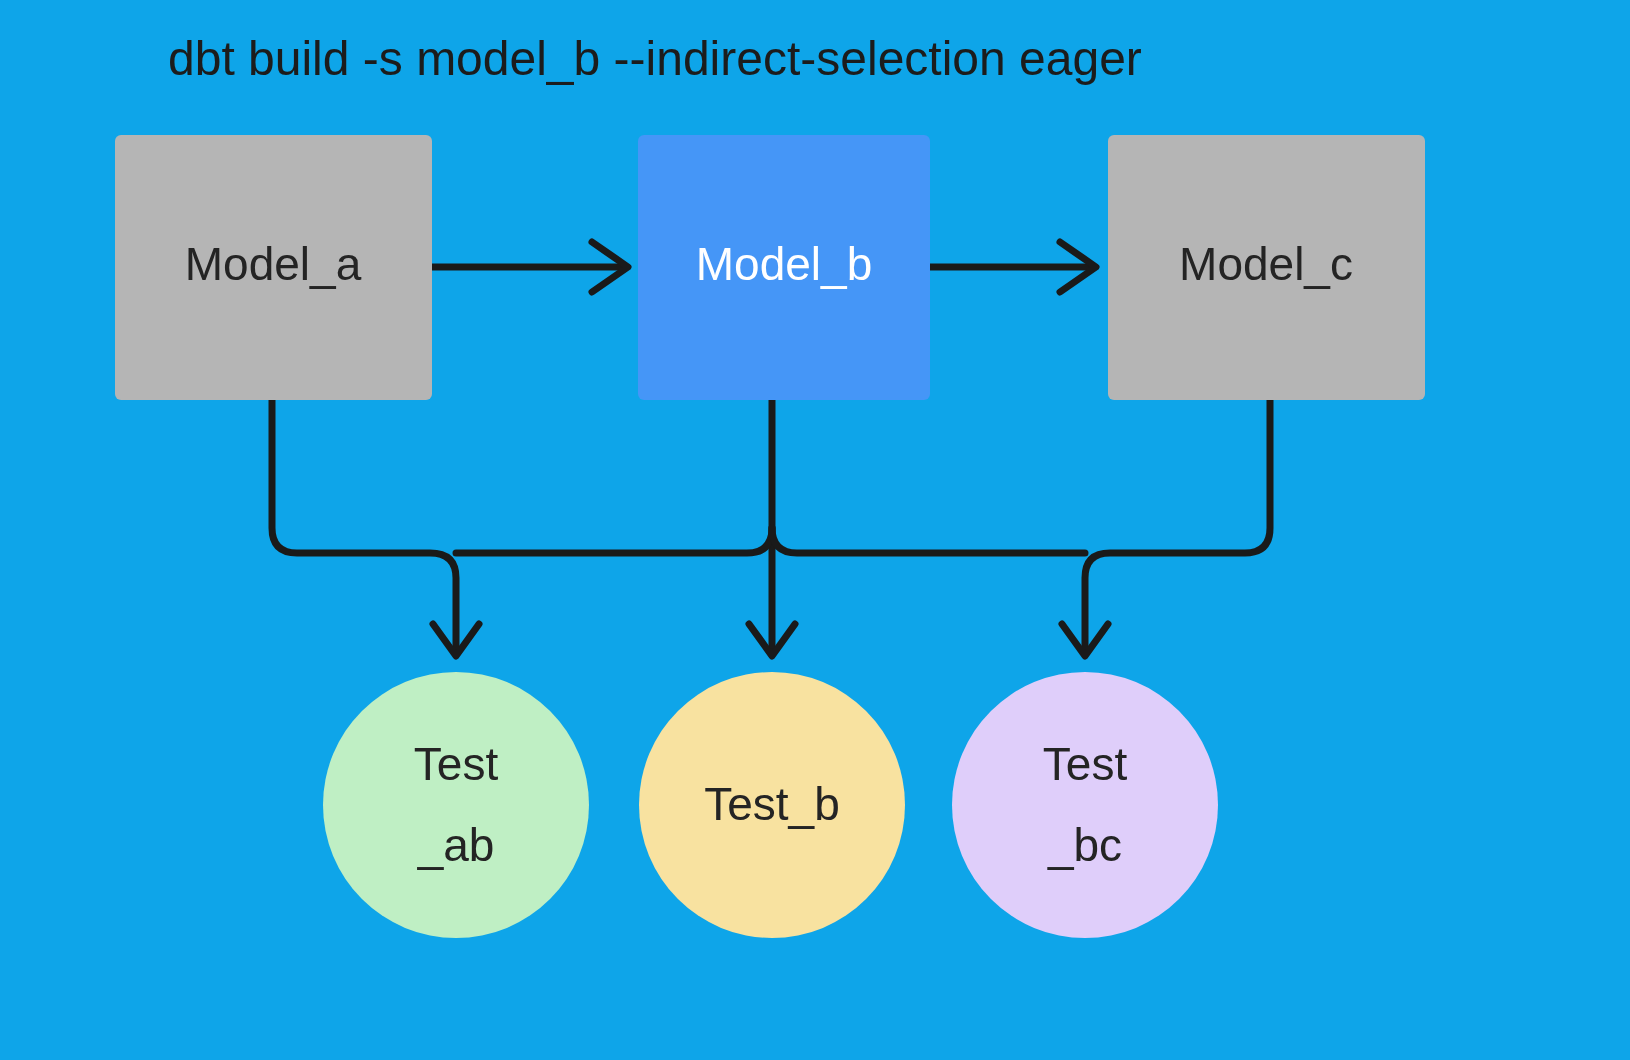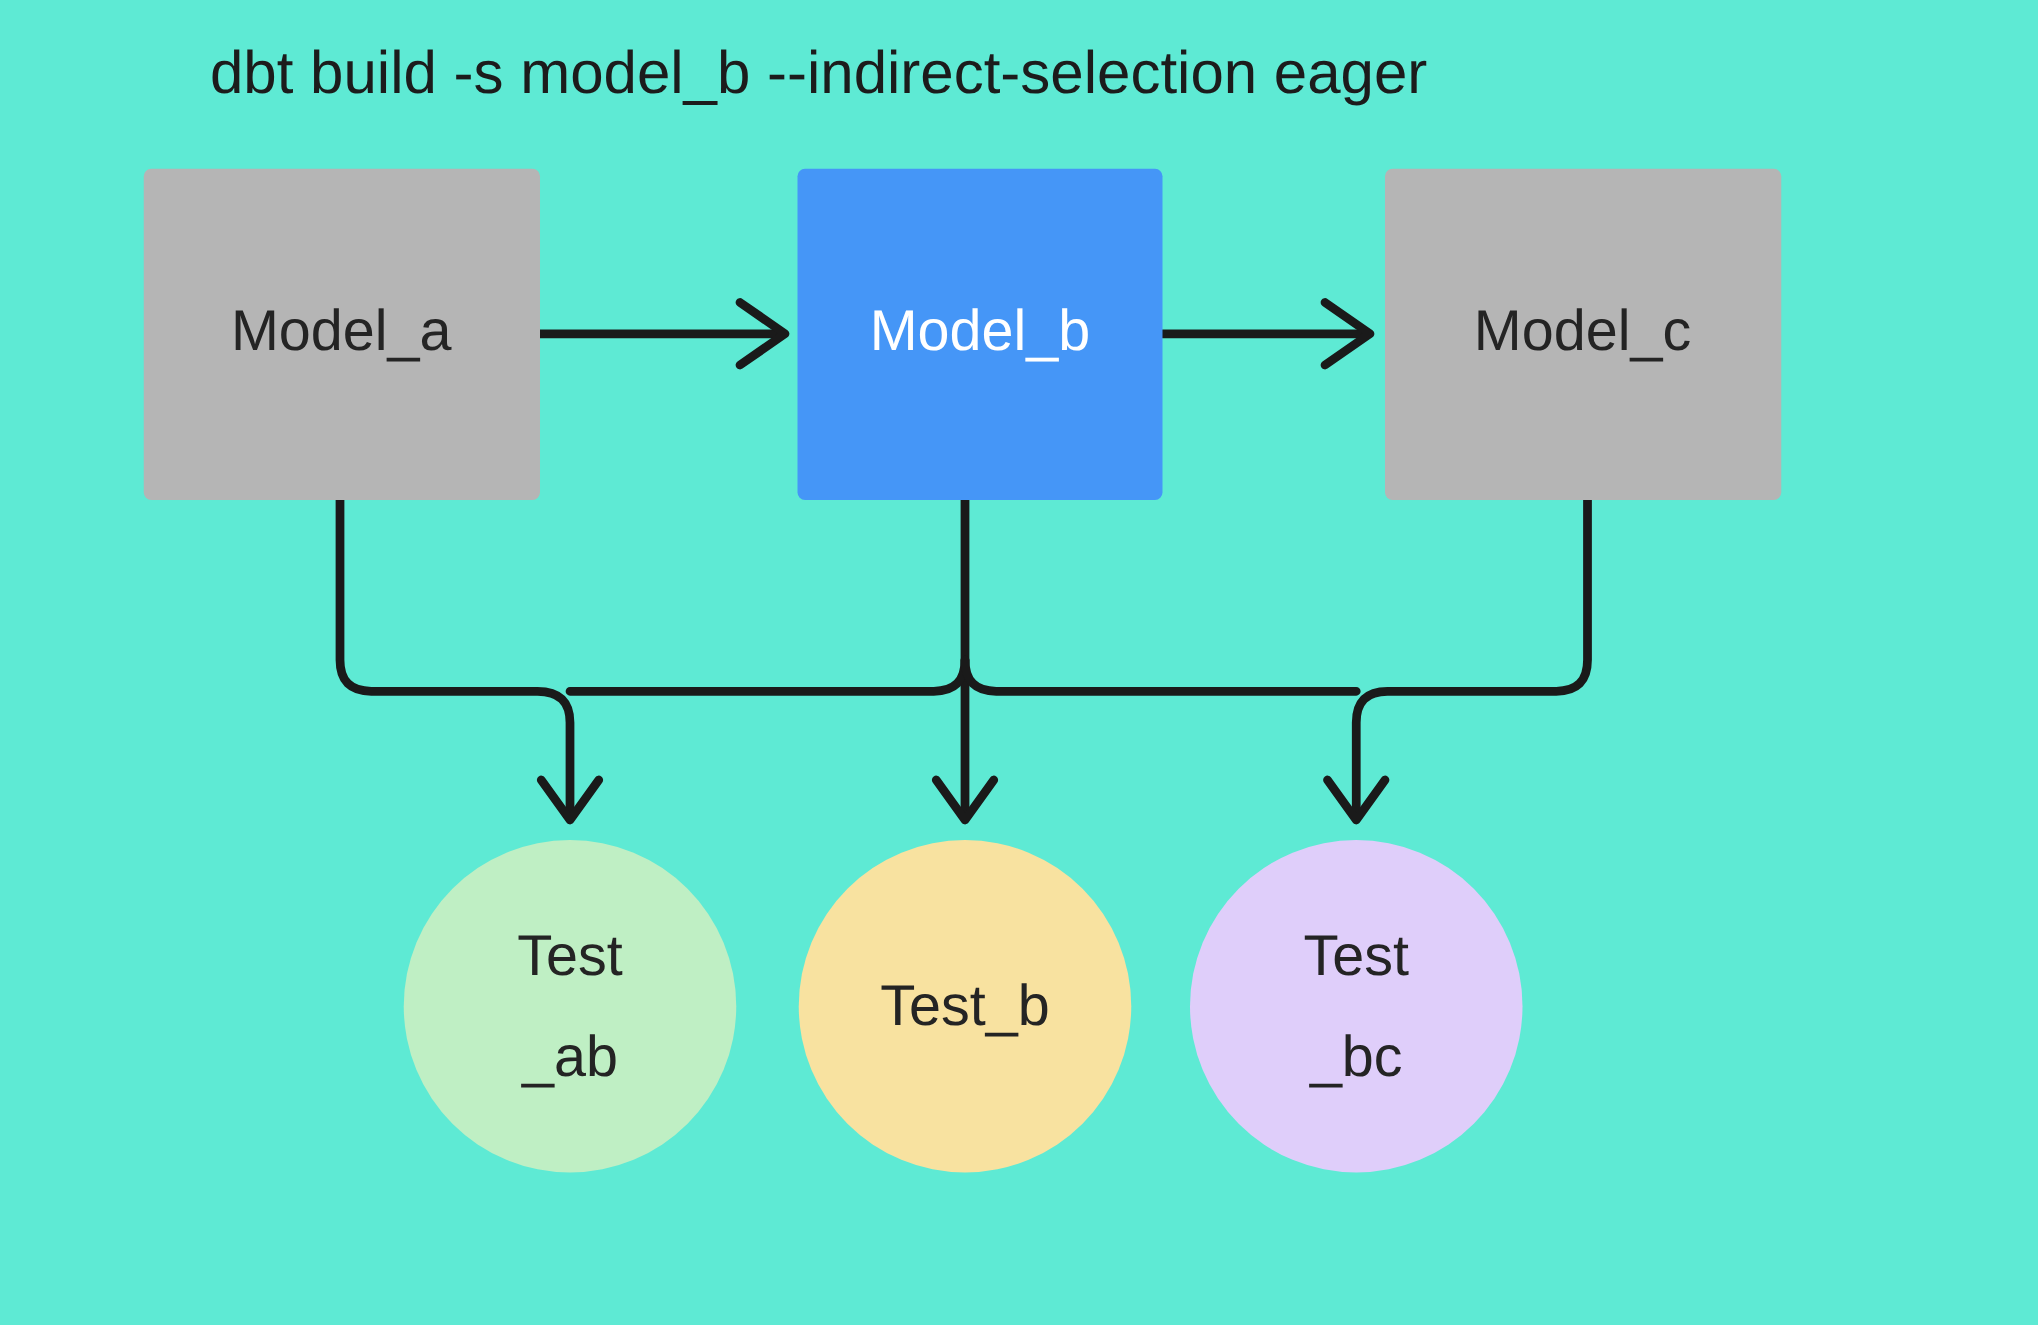--- a/index.html
+++ b/index.html
@@ -11,21 +11,21 @@
   body {
     width: 1630px;
     height: 1060px;
     font-family: "Liberation Sans", sans-serif;
     overflow: hidden;
   }
   #diagram-root {
     position: relative;
     width: 1630px;
     height: 1060px;
-    background: #5eead4;
+    background: #0ea5e9;
   }
   svg#diagram-svg {
     display: block;
     width: 1630px;
     height: 1060px;
   }
   .node-label {
     font-family: "Liberation Sans", sans-serif;
     font-size: 46px;
     font-weight: 400;

